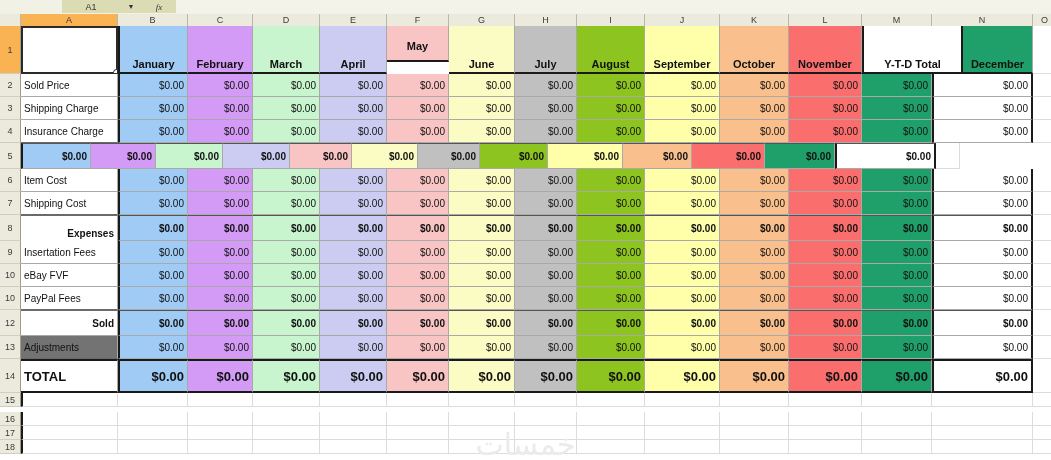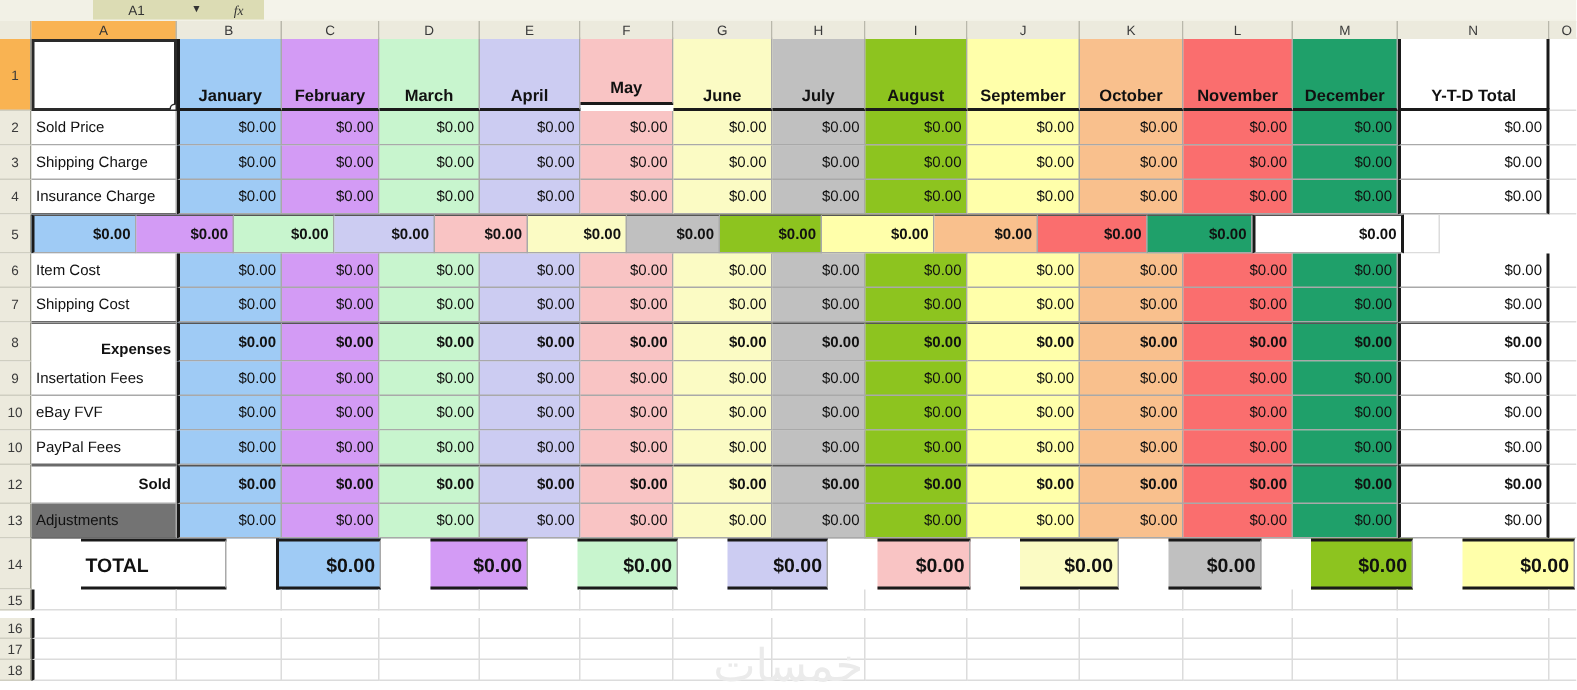--- a/index.html
+++ b/index.html
@@ -66,21 +66,21 @@
     border-bottom:1px solid #a9a9a9;
     font-size:10px;color:#111;
     display:flex;align-items:center;
     padding:0 3px;overflow:hidden;white-space:nowrap;
   }
   .c.num{justify-content:flex-end;}
   .c.lbl{justify-content:flex-start;}
   .c.rlbl{justify-content:flex-end;font-weight:bold;}
   .c.hdr{justify-content:center;font-weight:bold;font-size:11px;}
   .c.bold{font-weight:bold;}
-  .c.big{font-size:13px;font-weight:bold;margin-left:33px;}
+  .c.big{font-size:13px;font-weight:bold;}
   .c.empty{border-right:1px solid #dcdcdc;border-bottom:1px solid #dcdcdc;}
   .lcol{border-left:2px solid #1a1a1a;}
   .rcol{border-right:2px solid #1a1a1a;}
 
   
   .selcell{
     outline:2px solid #2a2a2a;outline-offset:-2px;position:relative;
   }
   .selcell::after{
     content:"";position:absolute;right:-3px;bottom:-3px;width:5px;height:5px;
@@ -129,29 +129,29 @@
         <div class="ch" style="width: 24px; flex: 0 0 24px;">O</div>
       </div>
 
     <div class="row" id="row1" style="height: 48px;">
         <div class="rh sel" style="height: 48px;">1</div>
         <div class="c lbl selcell" style="width: 97px; flex: 0 0 97px; height: 48px; background: rgb(255, 255, 255);"></div>
         <div class="c hdr lcol" style="width: 70px; flex: 0 0 70px; height: 48px; background: rgb(159, 203, 245); align-items: flex-end; padding-bottom: 2px; border-bottom: 2px solid rgb(26, 26, 26);">January</div>
         <div class="c hdr" style="width: 65px; flex: 0 0 65px; height: 48px; background: rgb(211, 155, 245); align-items: flex-end; padding-bottom: 2px; border-bottom: 2px solid rgb(26, 26, 26);">February</div>
         <div class="c hdr" style="width: 67px; flex: 0 0 67px; height: 48px; background: rgb(200, 245, 206); align-items: flex-end; padding-bottom: 2px; border-bottom: 2px solid rgb(26, 26, 26);">March</div>
         <div class="c hdr" style="width: 67px; flex: 0 0 67px; height: 48px; background: rgb(204, 204, 242); align-items: flex-end; padding-bottom: 2px; border-bottom: 2px solid rgb(26, 26, 26);">April</div>
-        <div class="c hdr" style="width: 62px; flex: 0 0 62px; height: 44px; background: rgb(249, 196, 196); align-items: flex-end; padding-bottom: 3px; border-bottom: 2px solid rgb(26, 26, 26);">May</div>
+        <div class="c hdr" style="width: 62px; flex: 0 0 62px; height: 36px; background: rgb(249, 196, 196); align-items: flex-end; padding-bottom: 8px; border-bottom: 2px solid rgb(26, 26, 26);">May</div>
         <div class="c hdr" style="width: 66px; flex: 0 0 66px; height: 48px; background: rgb(251, 251, 196); align-items: flex-end; padding-bottom: 2px; border-bottom: 2px solid rgb(26, 26, 26);">June</div>
         <div class="c hdr" style="width: 62px; flex: 0 0 62px; height: 48px; background: rgb(192, 192, 192); align-items: flex-end; padding-bottom: 2px; border-bottom: 2px solid rgb(26, 26, 26);">July</div>
         <div class="c hdr" style="width: 68px; flex: 0 0 68px; height: 48px; background: rgb(141, 196, 31); align-items: flex-end; padding-bottom: 2px; border-bottom: 2px solid rgb(26, 26, 26);">August</div>
         <div class="c hdr" style="width: 75px; flex: 0 0 75px; height: 48px; background: rgb(255, 255, 170); align-items: flex-end; padding-bottom: 2px; border-bottom: 2px solid rgb(26, 26, 26);">September</div>
         <div class="c hdr" style="width: 69px; flex: 0 0 69px; height: 48px; background: rgb(249, 192, 141); align-items: flex-end; padding-bottom: 2px; border-bottom: 2px solid rgb(26, 26, 26);">October</div>
         <div class="c hdr" style="width: 73px; flex: 0 0 73px; height: 48px; background: rgb(250, 110, 110); align-items: flex-end; padding-bottom: 2px; border-bottom: 2px solid rgb(26, 26, 26);">November</div>
+        <div class="c hdr lcol rcol" style="width: 101px; flex: 0 0 101px; height: 48px; background: rgb(255, 255, 255); align-items: flex-end; padding-bottom: 2px; border-bottom: 2px solid rgb(26, 26, 26);">Y-T-D Total</div>
         <div class="c hdr" style="width: 70px; flex: 0 0 70px; height: 48px; background: rgb(31, 160, 106); align-items: flex-end; padding-bottom: 2px; border-bottom: 2px solid rgb(26, 26, 26);">December</div>
-        <div class="c hdr lcol rcol" style="width: 101px; flex: 0 0 101px; height: 48px; background: rgb(255, 255, 255); align-items: flex-end; padding-bottom: 2px; border-bottom: 2px solid rgb(26, 26, 26);">Y-T-D Total</div>
         <div class="c empty" style="width: 24px; flex: 0 0 24px; height: 48px;"></div>
       </div>
 
     <div id="databody">
         <div class="row" style="height: 23px;">
           <div class="rh" style="height: 23px;">2</div>
           <div class="c lbl" style="width: 97px; flex: 0 0 97px; height: 23px; background: rgb(255, 255, 255);">Sold Price</div>
           <div class="c num lcol" style="width: 70px; flex: 0 0 70px; height: 23px; background: rgb(159, 203, 245);">$0.00</div>
           <div class="c num" style="width: 65px; flex: 0 0 65px; height: 23px; background: rgb(211, 155, 245);">$0.00</div>
           <div class="c num" style="width: 67px; flex: 0 0 67px; height: 23px; background: rgb(200, 245, 206);">$0.00</div>

